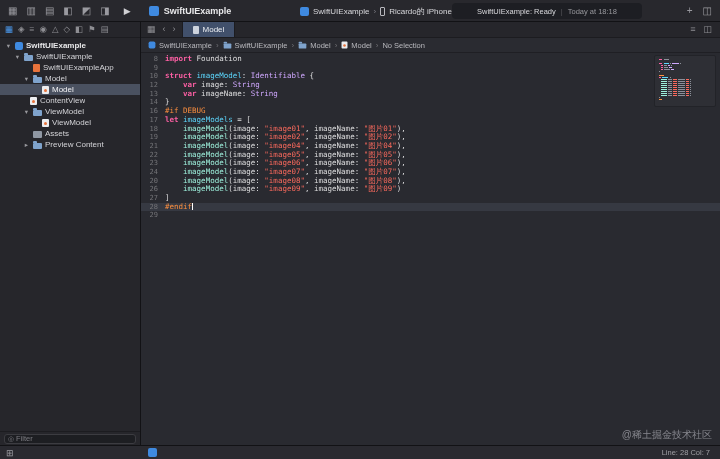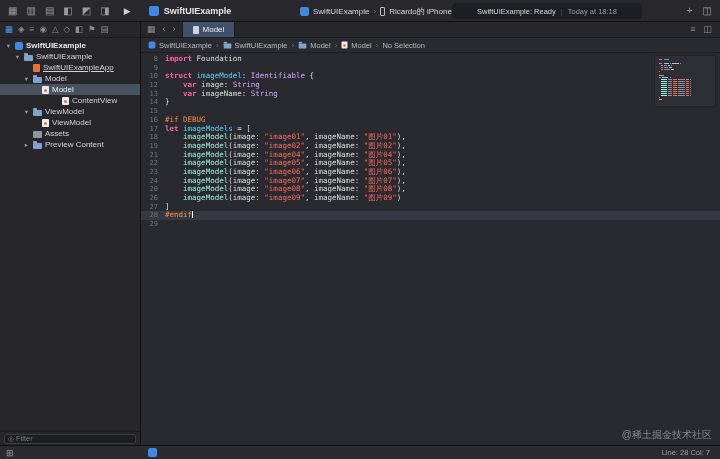--- a/index.html
+++ b/index.html
@@ -174,36 +174,36 @@
         <div class="tree-row root" style="padding-left: 5px;">
           <span class="disclosure">▾</span>
           <span class="t-icon icon-app"></span>
           <span class="t-label">SwiftUIExample</span>
         </div>
         <div class="tree-row" style="padding-left: 14px;">
           <span class="disclosure">▾</span>
           <span class="t-icon icon-folder"></span>
           <span class="t-label">SwiftUIExample</span>
         </div>
-        <div class="tree-row" style="padding-left: 23px; text-decoration: underline;">
+        <div class="tree-row" style="padding-left: 23px;">
           <span class="disclosure"></span>
           <span class="t-icon icon-swift-app"></span>
           <span class="t-label">SwiftUIExampleApp</span>
         </div>
         <div class="tree-row" style="padding-left: 23px;">
           <span class="disclosure">▾</span>
           <span class="t-icon icon-folder"></span>
           <span class="t-label">Model</span>
         </div>
         <div class="tree-row selected" style="padding-left: 32px;">
           <span class="disclosure"></span>
           <span class="t-icon icon-swift"></span>
           <span class="t-label">Model</span>
         </div>
-        <div class="tree-row" style="padding-left: 52px;">
+        <div class="tree-row" style="padding-left: 20px;">
           <span class="disclosure"></span>
           <span class="t-icon icon-swift"></span>
           <span class="t-label">ContentView</span>
         </div>
         <div class="tree-row" style="padding-left: 23px;">
           <span class="disclosure">▾</span>
           <span class="t-icon icon-folder"></span>
           <span class="t-label">ViewModel</span>
         </div>
         <div class="tree-row" style="padding-left: 32px;">
@@ -274,21 +274,20 @@
       </div>
 
     <div class="codearea">
       <div id="code-lines">
           <div class="code-line"><span class="line-num">8</span><span class="code-text"><span class="tk-kw">import</span><span class="tk-p"> Foundation</span></span></div>
           <div class="code-line"><span class="line-num">9</span><span class="code-text"></span></div>
           <div class="code-line"><span class="line-num">10</span><span class="code-text"><span class="tk-kw">struct</span><span class="tk-p"> </span><span class="tk-tdecl">imageModel</span><span class="tk-p">: </span><span class="tk-tsys">Identifiable</span><span class="tk-p"> {</span></span></div>
           <div class="code-line"><span class="line-num">12</span><span class="code-text"><span class="tk-p">    </span><span class="tk-kw">var</span><span class="tk-p"> image: </span><span class="tk-tsys">String</span></span></div>
           <div class="code-line"><span class="line-num">13</span><span class="code-text"><span class="tk-p">    </span><span class="tk-kw">var</span><span class="tk-p"> imageName: </span><span class="tk-tsys">String</span></span></div>
           <div class="code-line"><span class="line-num">14</span><span class="code-text"><span class="tk-p">}</span></span></div>
-          <div class="code-line"><span class="line-num">15</span><span class="code-text"></span></div>
           <div class="code-line"><span class="line-num">16</span><span class="code-text"><span class="tk-pre">#if DEBUG</span></span></div>
           <div class="code-line"><span class="line-num">17</span><span class="code-text"><span class="tk-kw">let</span><span class="tk-p"> </span><span class="tk-tdecl">imageModels</span><span class="tk-p"> = [</span></span></div>
           <div class="code-line"><span class="line-num">18</span><span class="code-text"><span class="tk-p">    </span><span class="tk-tproj">imageModel</span><span class="tk-p">(image: </span><span class="tk-str">"image01"</span><span class="tk-p">, imageName: </span><span class="tk-str">"图片01"</span><span class="tk-p">),</span></span></div>
           <div class="code-line"><span class="line-num">19</span><span class="code-text"><span class="tk-p">    </span><span class="tk-tproj">imageModel</span><span class="tk-p">(image: </span><span class="tk-str">"image02"</span><span class="tk-p">, imageName: </span><span class="tk-str">"图片02"</span><span class="tk-p">),</span></span></div>
           <div class="code-line"><span class="line-num">21</span><span class="code-text"><span class="tk-p">    </span><span class="tk-tproj">imageModel</span><span class="tk-p">(image: </span><span class="tk-str">"image04"</span><span class="tk-p">, imageName: </span><span class="tk-str">"图片04"</span><span class="tk-p">),</span></span></div>
           <div class="code-line"><span class="line-num">22</span><span class="code-text"><span class="tk-p">    </span><span class="tk-tproj">imageModel</span><span class="tk-p">(image: </span><span class="tk-str">"image05"</span><span class="tk-p">, imageName: </span><span class="tk-str">"图片05"</span><span class="tk-p">),</span></span></div>
           <div class="code-line"><span class="line-num">23</span><span class="code-text"><span class="tk-p">    </span><span class="tk-tproj">imageModel</span><span class="tk-p">(image: </span><span class="tk-str">"image06"</span><span class="tk-p">, imageName: </span><span class="tk-str">"图片06"</span><span class="tk-p">),</span></span></div>
           <div class="code-line"><span class="line-num">24</span><span class="code-text"><span class="tk-p">    </span><span class="tk-tproj">imageModel</span><span class="tk-p">(image: </span><span class="tk-str">"image07"</span><span class="tk-p">, imageName: </span><span class="tk-str">"图片07"</span><span class="tk-p">),</span></span></div>
           <div class="code-line"><span class="line-num">20</span><span class="code-text"><span class="tk-p">    </span><span class="tk-tproj">imageModel</span><span class="tk-p">(image: </span><span class="tk-str">"image08"</span><span class="tk-p">, imageName: </span><span class="tk-str">"图片08"</span><span class="tk-p">),</span></span></div>
           <div class="code-line"><span class="line-num">26</span><span class="code-text"><span class="tk-p">    </span><span class="tk-tproj">imageModel</span><span class="tk-p">(image: </span><span class="tk-str">"image09"</span><span class="tk-p">, imageName: </span><span class="tk-str">"图片09"</span><span class="tk-p">)</span></span></div>

